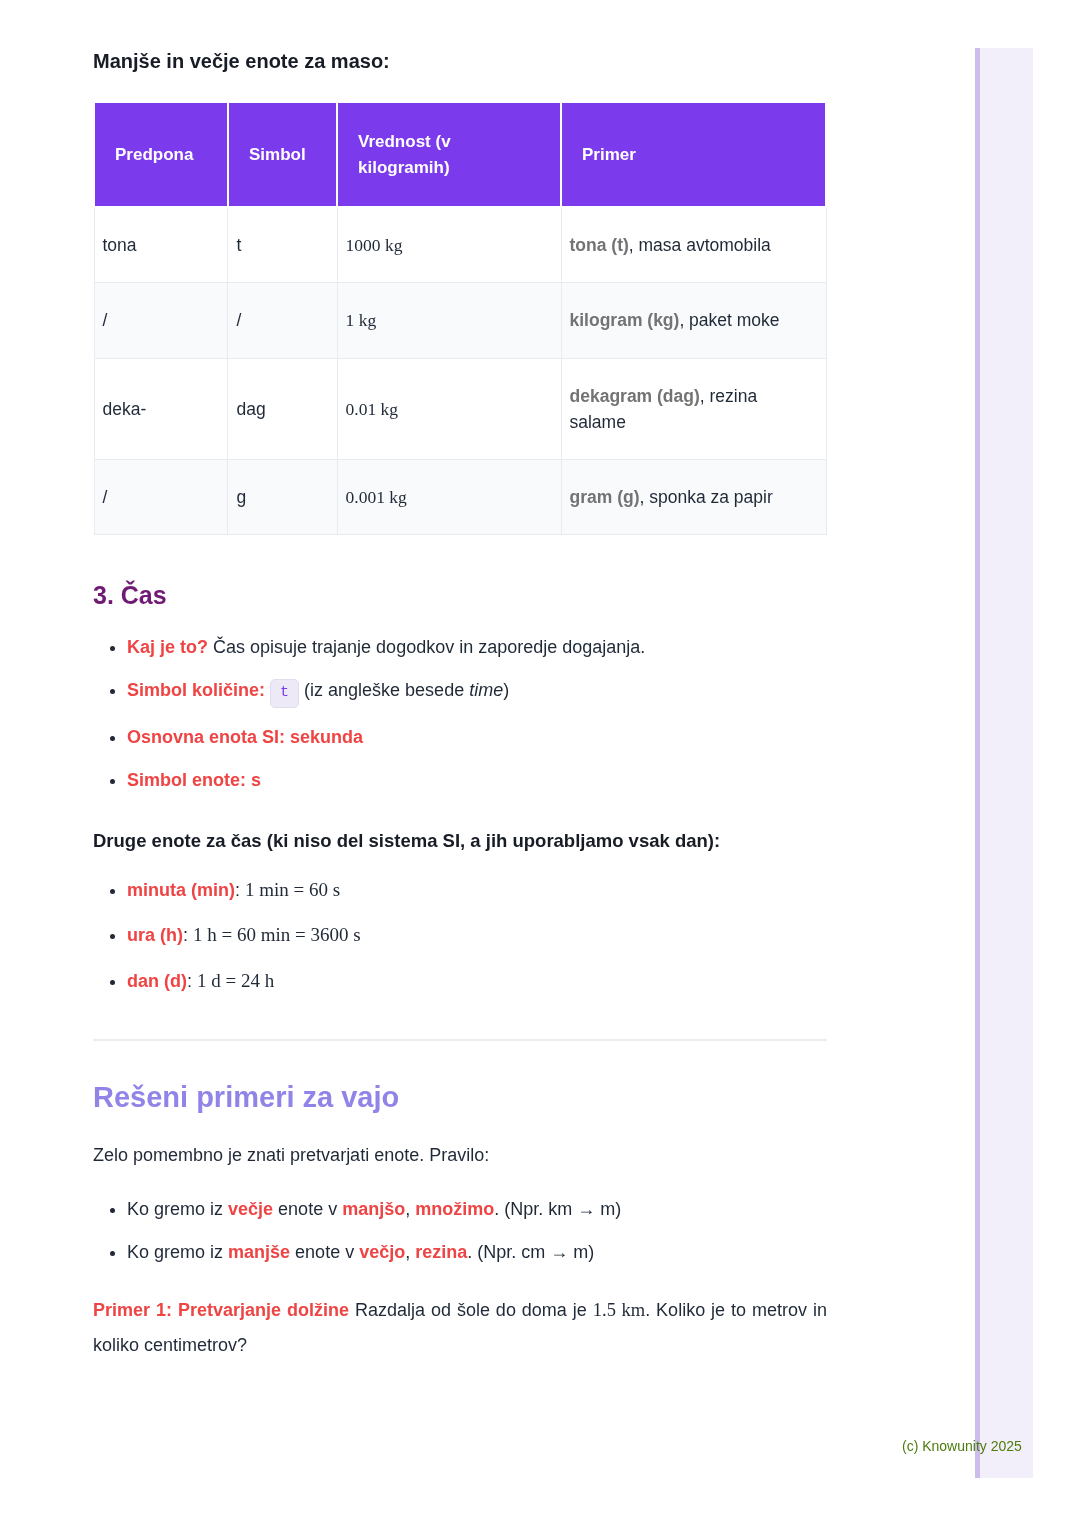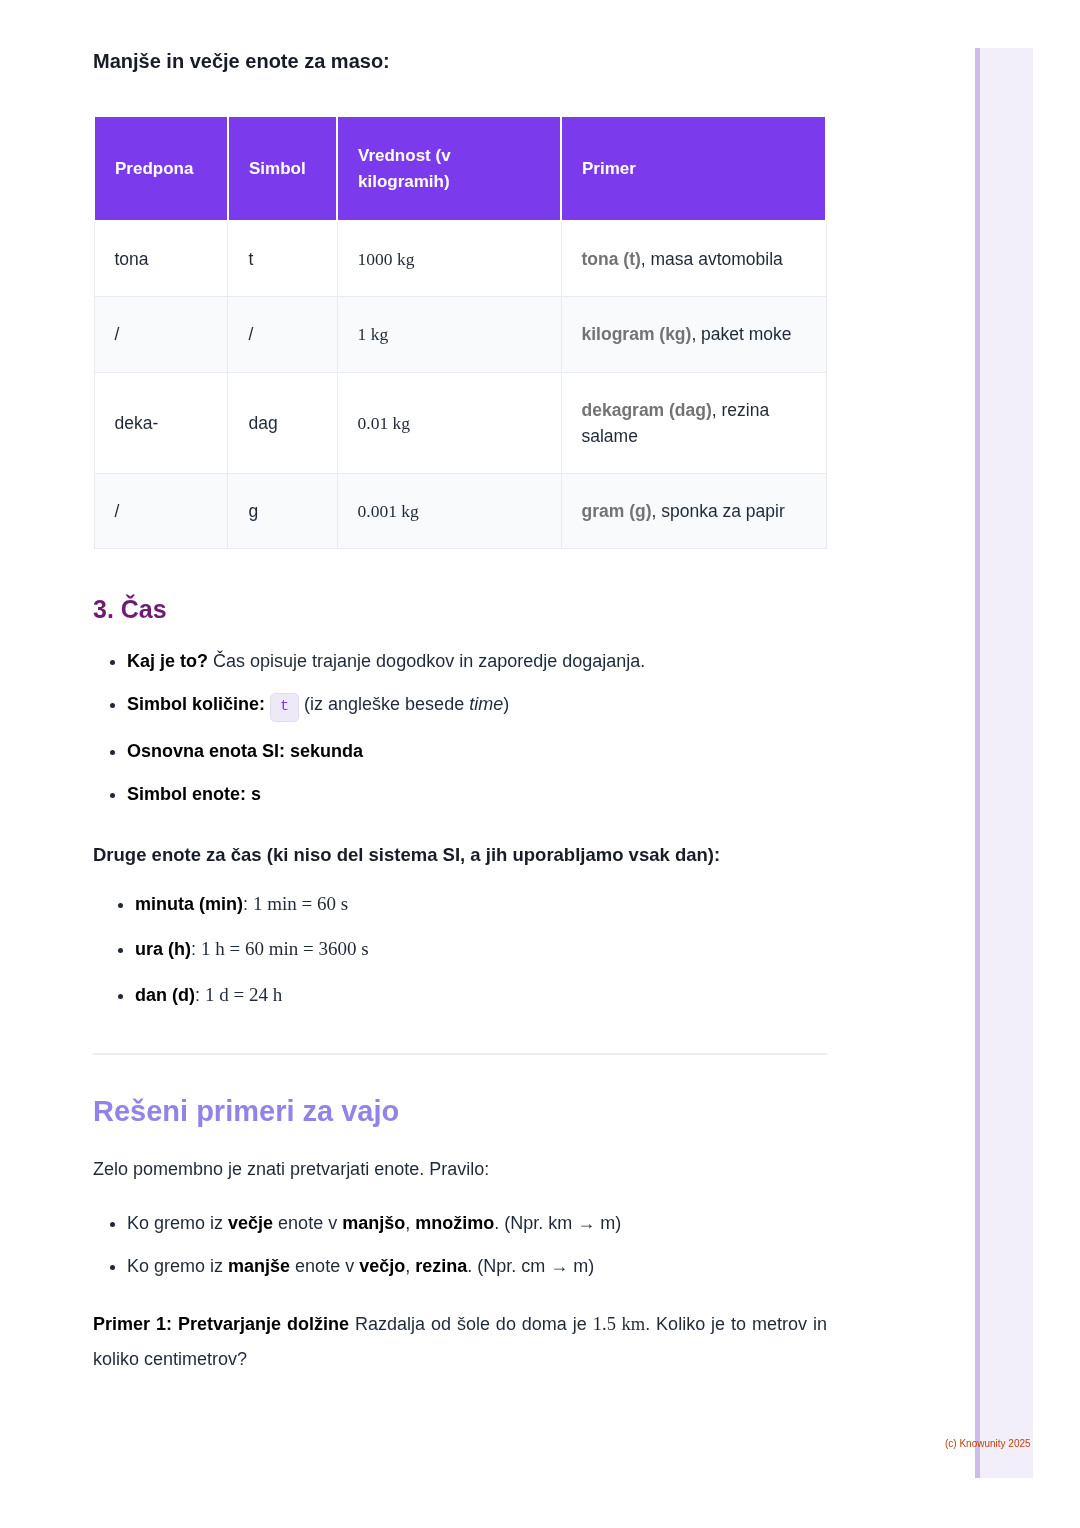--- a/index.html
+++ b/index.html
@@ -9,60 +9,60 @@
     position:relative;
     background:#ffffff;
     font-family:"Liberation Sans", sans-serif;
     color:#1F2937;
     overflow:hidden;
   }
   .content { position:absolute; left:93px; top:50px; width:734px; }
 
   .mass-heading {
     font-size:20px; font-weight:bold; color:#171C26;
-    margin:0 0 42px 0;
+    margin:0 0 28px 0;
   }
 
   table.units { width:100%; border-collapse:collapse; table-layout:fixed; }
   table.units thead th {
     background:#7C3AED; color:#ffffff;
     font-weight:bold; font-size:17px; text-align:left;
     padding:26px 20px; border:2px solid #ffffff;
     vertical-align:middle; line-height:1.5;
     border-radius:2px;
   }
   table.units tbody td {
-    padding:24px 20px; font-size:17.5px;
+    padding:24px 8px; font-size:17.5px;
     border:1px solid #E8ECF2; vertical-align:middle;
     line-height:1.5; color:#1F2937; background:#ffffff;
   }
   table.units tbody tr.alt td { background:#F8FAFC; }
   td.math-cell, .math {
     font-family:"Liberation Serif", serif;
     font-size:18.5px;
   }
   .primer-bold { font-weight:bold; color:#737373; }
 
   h2.section-heading {
     font-size:25px; font-weight:bold; color:#701a75;
     margin:46px 0 10px 0;
   }
   ul.bullets { margin:24px 0 0 0; padding-left:34px; list-style:disc; }
   ul.bullets li { margin:16px 0; font-size:18px; line-height:1.5; }
-  .b { font-weight:bold; color:#000000; }
+  .b { font-weight:bold; color:#ef4444; }
   .it { font-style:italic; }
   .code-badge {
     display:inline-block;
     font-family:"Liberation Mono", "DejaVu Sans Mono", monospace;
     font-size:15px; color:#7C3AED;
     background:#EDE9F7; border:1px solid #E2DCF1;
     border-radius:5px; padding:2px 9px; margin:0 5px;
   }
   .bold-subheading { font-size:18.5px; font-weight:bold; color:#171C26; margin:36px 0 0 0; }
-  ul.bullets.time-units li { margin:17px 8px; }
+  ul.bullets.time-units li { margin:17px 0; }
   ul.bullets.time-units .math { font-size:19px; }
 
   hr.divider { border:none; border-top:2px solid #ECEDEF; margin:44px 0 0 0; }
 
   h1.examples-heading {
     font-size:29px; font-weight:bold; color:#9184E8;
     margin:40px 0 28px 0;
   }
   p.para { font-size:18px; line-height:1.55; margin:0 0 4px 0; }
   ul.bullets.rules { margin-top:26px; }
@@ -72,22 +72,22 @@
   }
 
   .right-bar {
     position:absolute; left:975px; top:48px;
     width:58px; height:1430px;
     background:#F3EFFA;
     border-left:5px solid #CBBCEA;
     z-index:1;
   }
   .footer-credit {
-    position:absolute; top:1438px; left:945px;
-    font-size:10px; color:#c2410c; z-index:2;
+    position:absolute; top:1438px; left:902px;
+    font-size:14px; color:#4d7c0f; z-index:2;
     white-space:nowrap;
   }
 </style>
 </head>
 <body>
 
 <div class="content">
 
   <p class="mass-heading">Manjše in večje enote za maso:</p>
 

